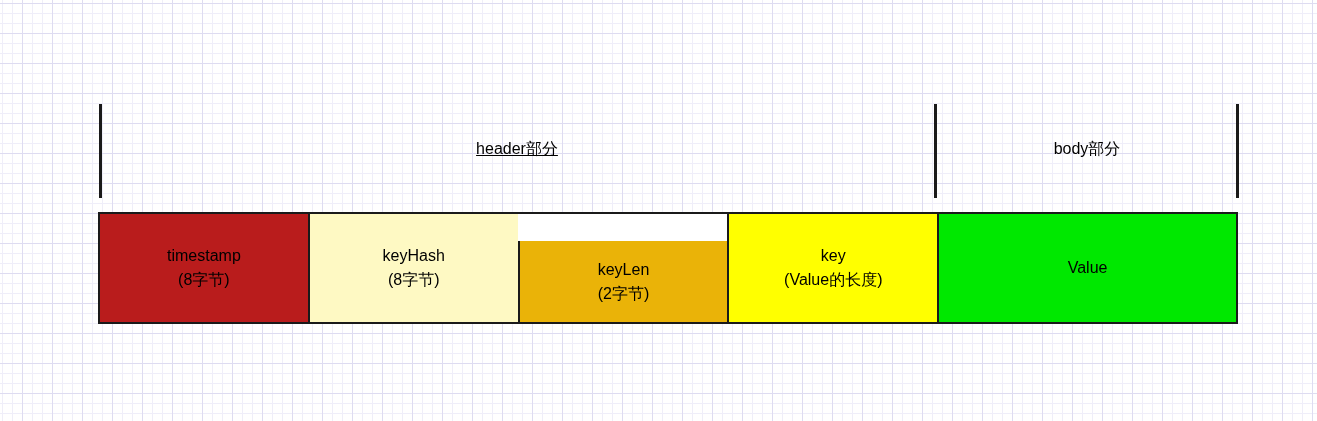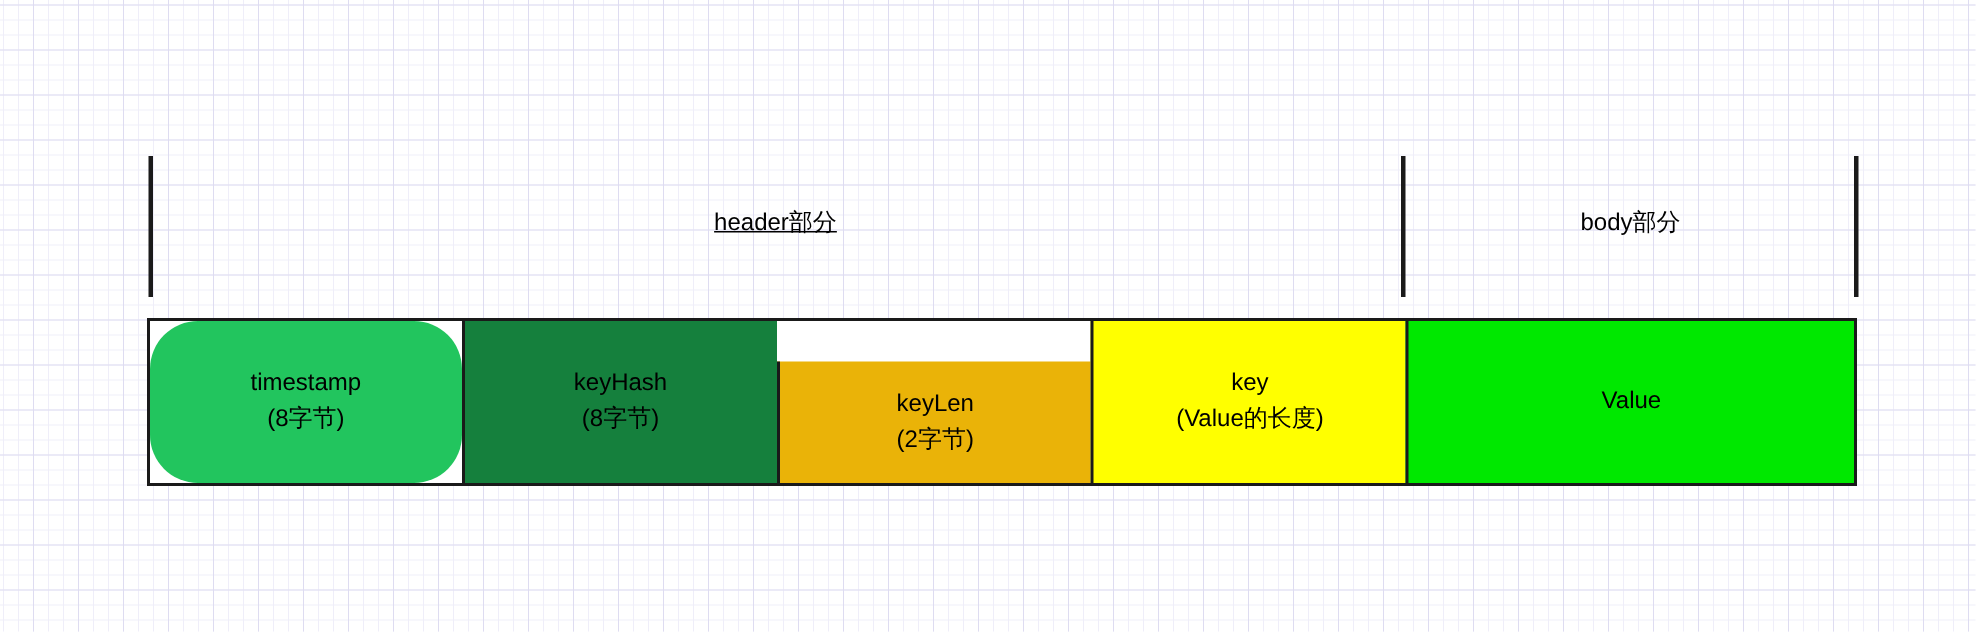--- a/index.html
+++ b/index.html
@@ -80,26 +80,26 @@
   <div class="tick left"></div>
   <div class="tick middle"></div>
   <div class="tick right"></div>
 
   <div class="section-label header">header部分</div>
 
   <div class="section-label body">body部分</div>
 
   <div class="record-row">
 
-    <div class="cell" style="background-color: #22c55e; border-radius: 32px;">
+    <div class="cell" style="background-color: #b91c1c;">
       <span>timestamp</span>
       <span>(8字节)</span>
     </div>
 
-    <div class="cell" style="background-color: #15803d;">
+    <div class="cell" style="background-color: #fef9c3;">
       <span>keyHash</span>
       <span>(8字节)</span>
     </div>
 
     <div class="cell" style="background-color: #eab308; margin-top: 27px;">
       <span>keyLen</span>
       <span>(2字节)</span>
     </div>
 
     <div class="cell" style="background-color: rgb(255, 255, 0); text-align: center;">

